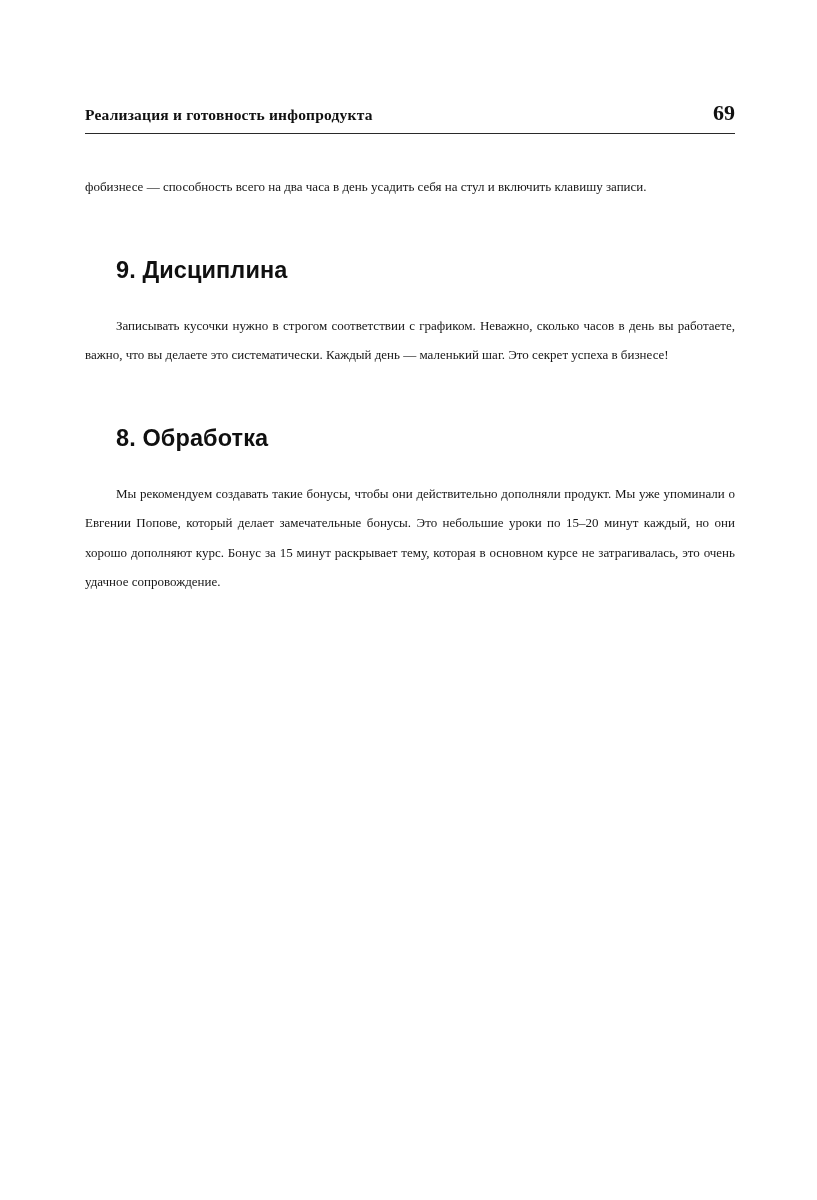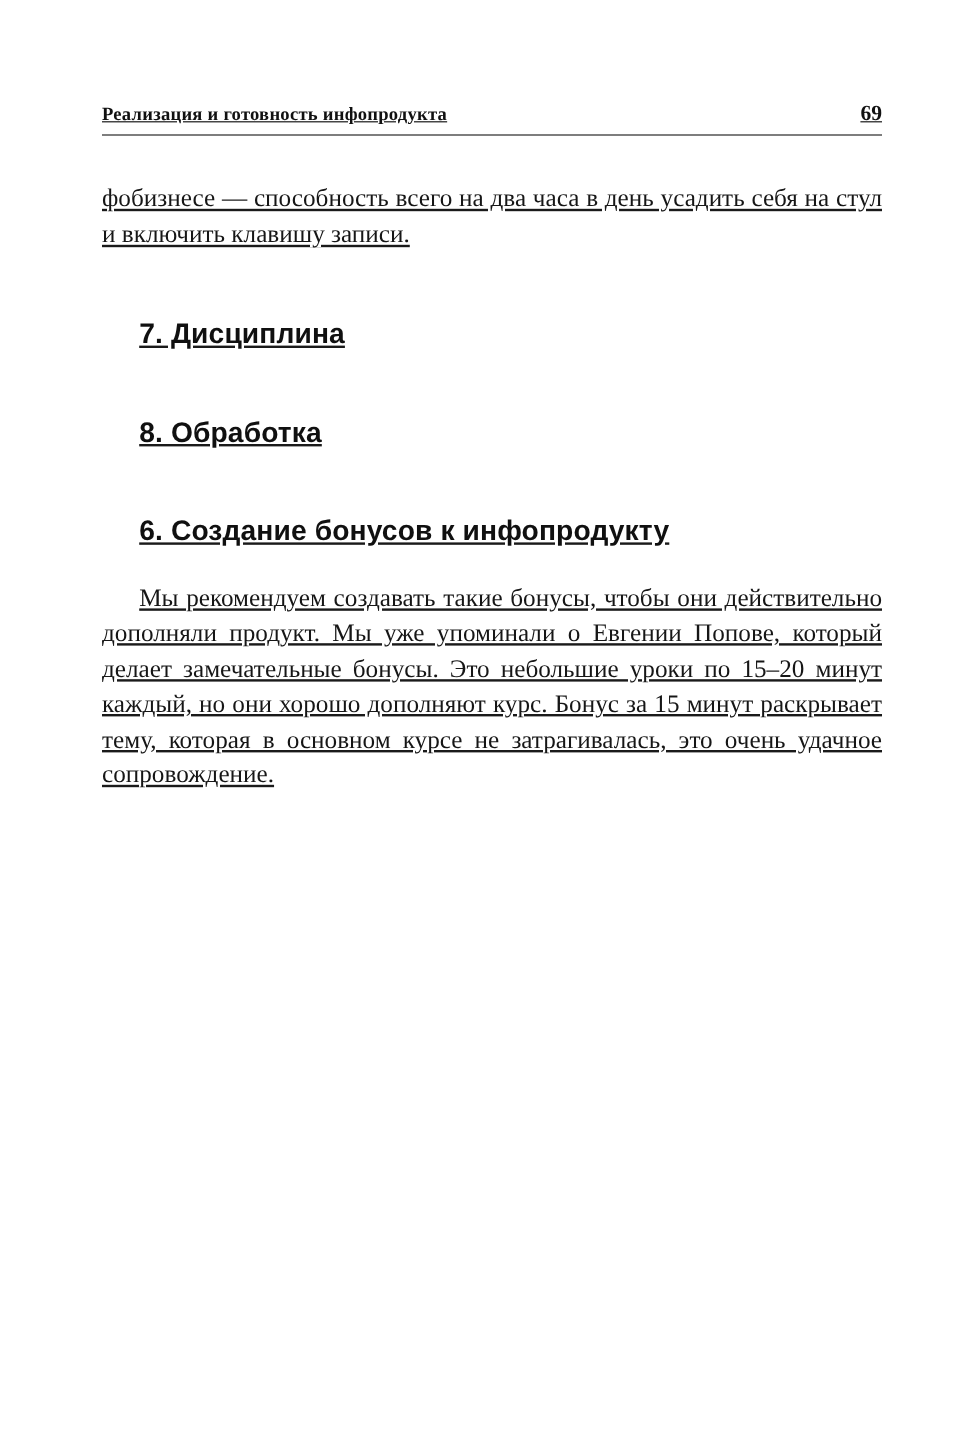--- a/index.html
+++ b/index.html
@@ -5,27 +5,26 @@
   * { margin: 0; padding: 0; box-sizing: border-box; }
 
   html, body {
     background: #ffffff;
   }
 
   .book-page {
     position: relative;
     width: 817px;
     height: 1068px;
-    margin: 0 auto;
+    margin: 16px auto;
     background: #ffffff;
     overflow: hidden;
     font-family: "Liberation Serif", "DejaVu Serif", serif;
     color: #1a1a1a;
     padding: 84px 82px 0 85px;
-    text-decoration: underline;
   }
 
   .page-header {
     display: flex;
     justify-content: space-between;
     align-items: baseline;
     border-bottom: 1.5px solid #2a2a2a;
     padding-bottom: 7px;
   }
 
@@ -33,30 +32,30 @@
     font-family: "Liberation Serif", "DejaVu Serif", serif;
     font-weight: bold;
     font-size: 15.5px;
     letter-spacing: 0.2px;
     color: #111;
   }
 
   .page-number {
     font-family: "Liberation Serif", "DejaVu Serif", serif;
     font-weight: bold;
-    font-size: 18px;
+    font-size: 22px;
     color: #111;
   }
 
   .page-body {
     margin-top: 38px;
   }
 
   .para {
-    font-size: 21px;
+    font-size: 13px;
     line-height: 29.5px;
     text-align: justify;
     hyphens: auto;
     -webkit-hyphens: auto;
     color: #161616;
   }
 
   .para.indent {
     text-indent: 31px;
   }
@@ -78,26 +77,26 @@
 
   <div class="page-header">
     <span class="running-title">Реализация и готовность инфопродукта</span>
     <span class="page-number">69</span>
   </div>
 
   <div class="page-body">
 
     <p class="para">фобизнесе — способность всего на два часа в день усадить себя на стул и включить клавишу записи.</p>
 
-    <h2 class="section-heading">7. Дисциплина</h2>
+    <h2 class="section-heading">9. Дисциплина</h2>
 
+    <p class="para indent">Записывать кусочки нужно в строгом соответствии с графиком. Неважно, сколько часов в день вы работаете, важно, что вы делаете это систематически. Каждый день — маленький шаг. Это секрет успеха в бизнесе!</p>
 
     <h2 class="section-heading">8. Обработка</h2>
 
 
-    <h2 class="section-heading">6. Создание бонусов к инфопродукту</h2>
 
     <p class="para indent">Мы рекомендуем создавать такие бонусы, чтобы они действительно дополняли продукт. Мы уже упоминали о Евгении Попове, который делает замечательные бонусы. Это небольшие уроки по 15–20 минут каждый, но они хорошо дополняют курс. Бонус за 15 минут раскрывает тему, которая в основном курсе не затрагивалась, это очень удачное сопровождение.</p>
 
 
   </div>
 
 </div>
 
 </body></html>

